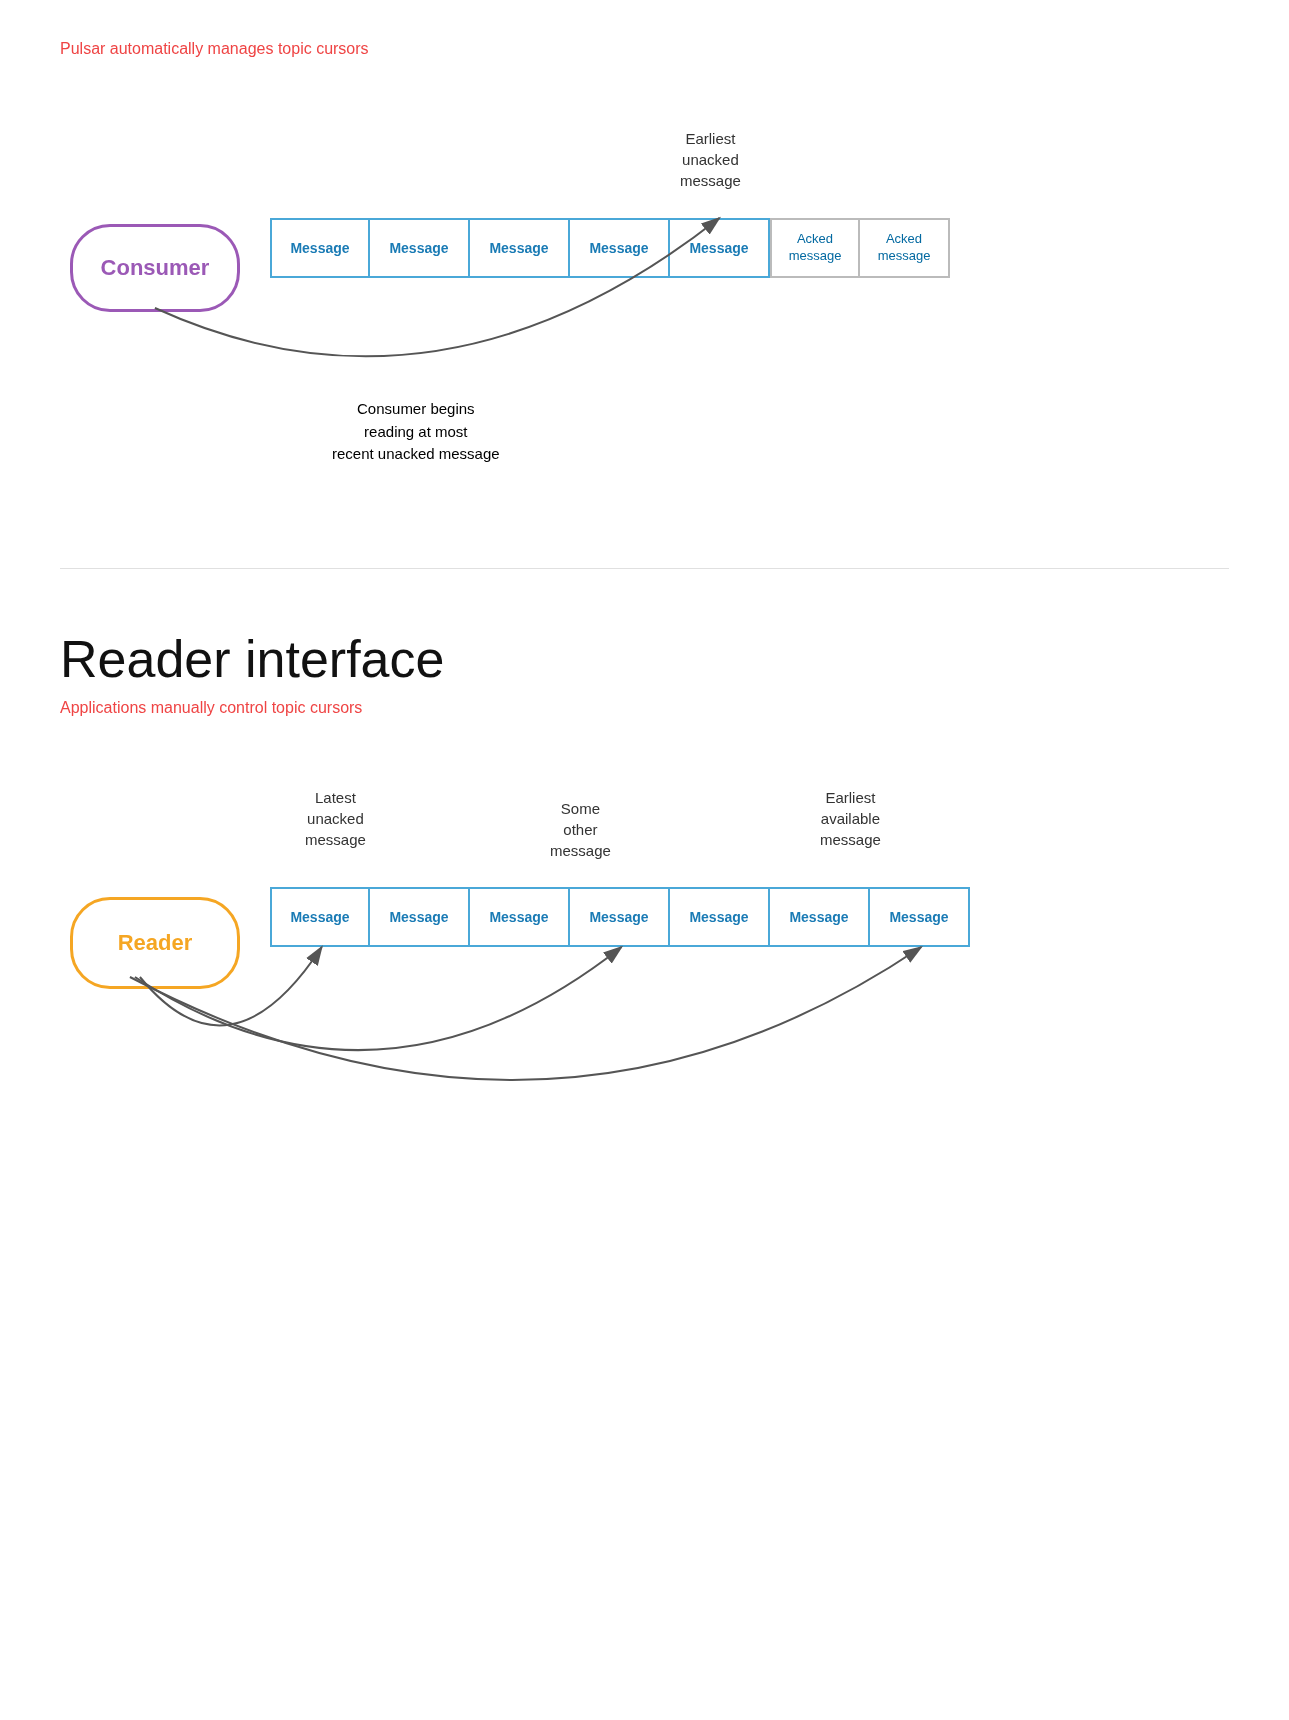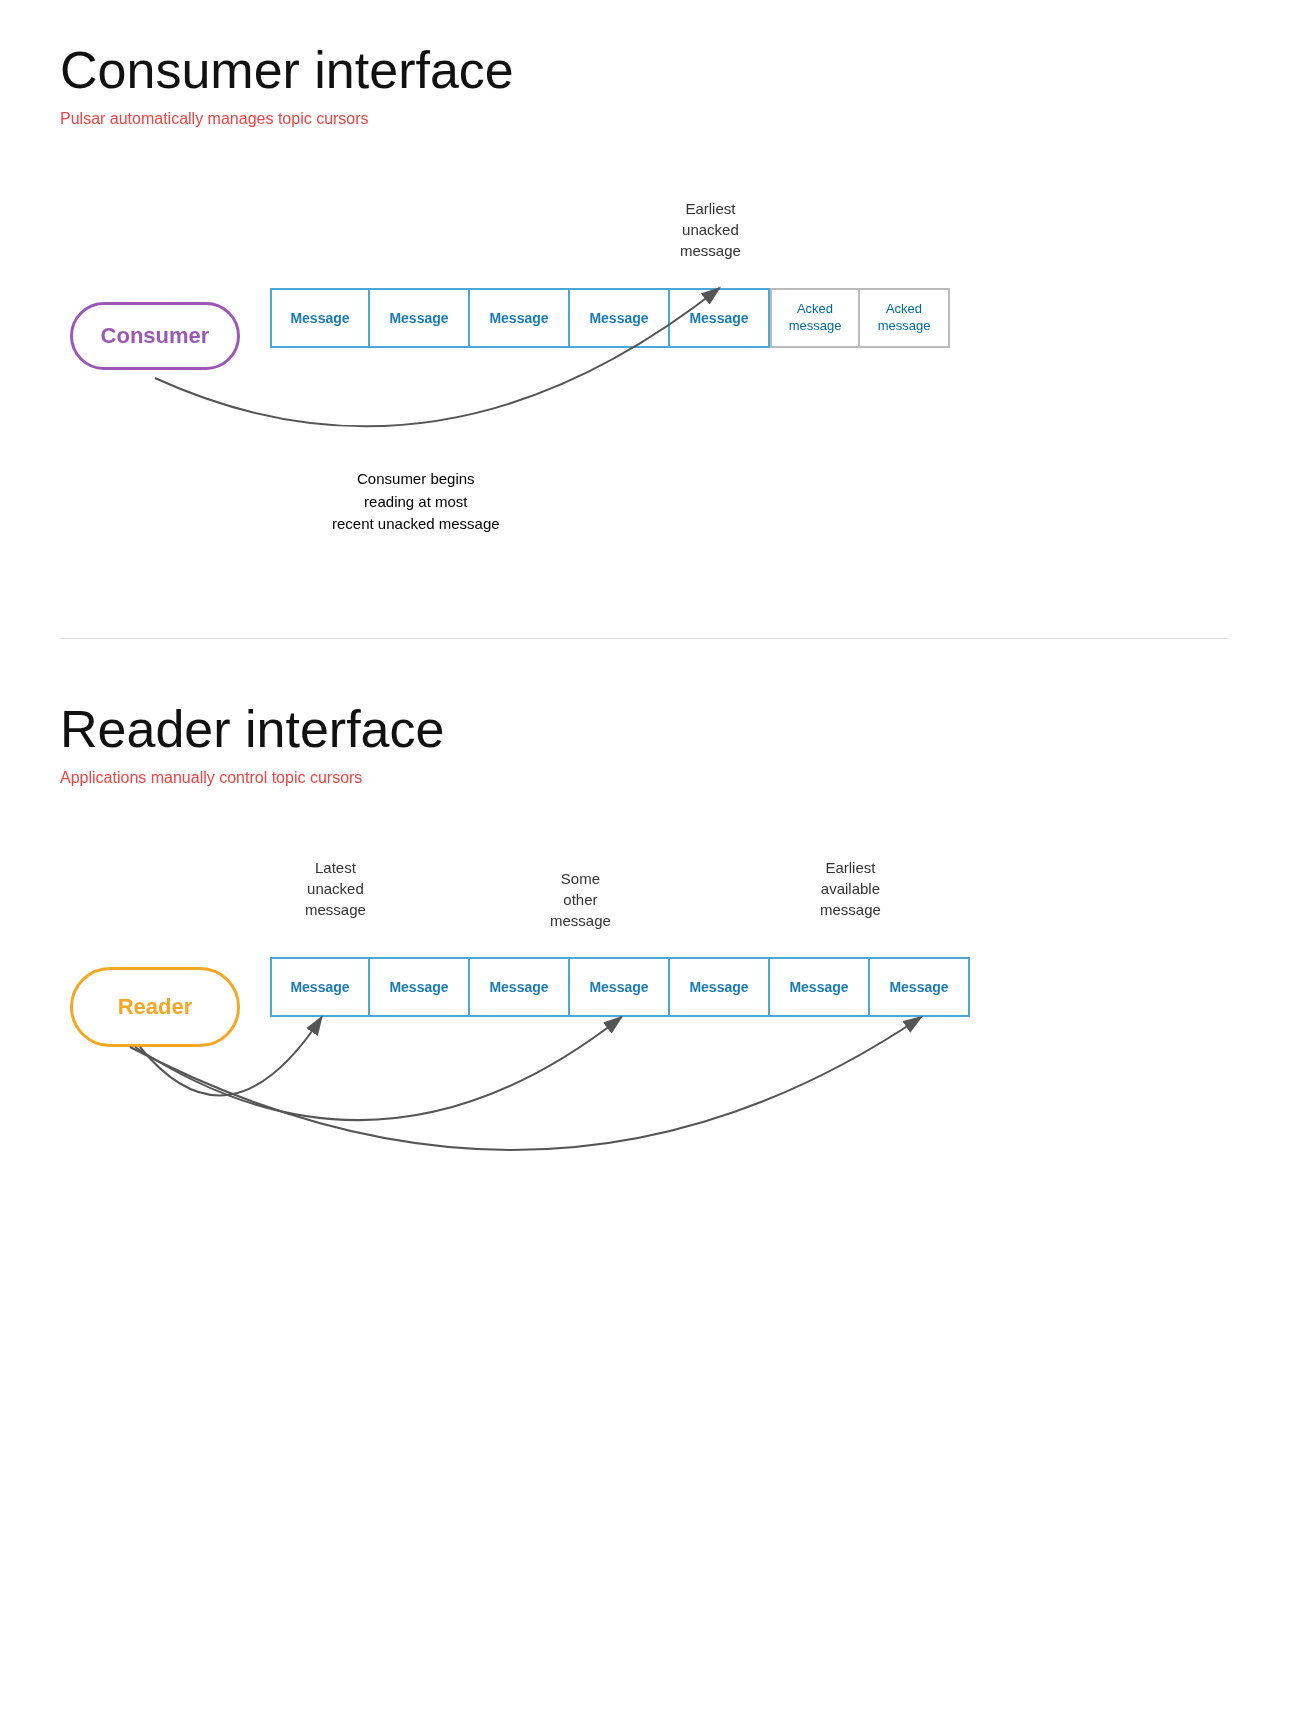--- a/index.html
+++ b/index.html
@@ -42,24 +42,24 @@
       top: 20px;
       left: 620px;
       text-align: center;
       font-size: 15px;
       color: #333;
       line-height: 1.4;
     }
 
     .consumer-box {
       position: absolute;
-      top: 124px;
+      top: 116px;
       left: 10px;
       width: 170px;
-      height: 68px;
+      height: 88px;
       border: 3px solid #9b59b6;
       border-radius: 40px;
       display: flex;
       align-items: center;
       justify-content: center;
     }
 
     .consumer-box span {
       font-size: 22px;
       font-weight: 700;
@@ -176,21 +176,21 @@
       font-size: 15px;
       color: #333;
       line-height: 1.4;
     }
 
     .reader-box {
       position: absolute;
       top: 130px;
       left: 10px;
       width: 170px;
-      height: 80px;
+      height: 92px;
       border: 3px solid #f5a623;
       border-radius: 40px;
       display: flex;
       align-items: center;
       justify-content: center;
     }
 
     .reader-box span {
       font-size: 22px;
       font-weight: 700;
@@ -227,21 +227,20 @@
     .divider {
       border: none;
       border-top: 1px solid #e0e0e0;
       margin: 20px 0 60px 0;
     }
   </style>
 </head>
 <body>
 
 <div>
-  <h1 class="section-title">Consumer interface</h1>
   <p class="section-subtitle">Pulsar automatically manages topic cursors</p>
 
   <div class="diagram-container consumer-diagram">
 
     <div class="earliest-label">
       Earliest<br>unacked<br>message
     </div>
 
     <div class="consumer-box">
       <span>Consumer</span>

